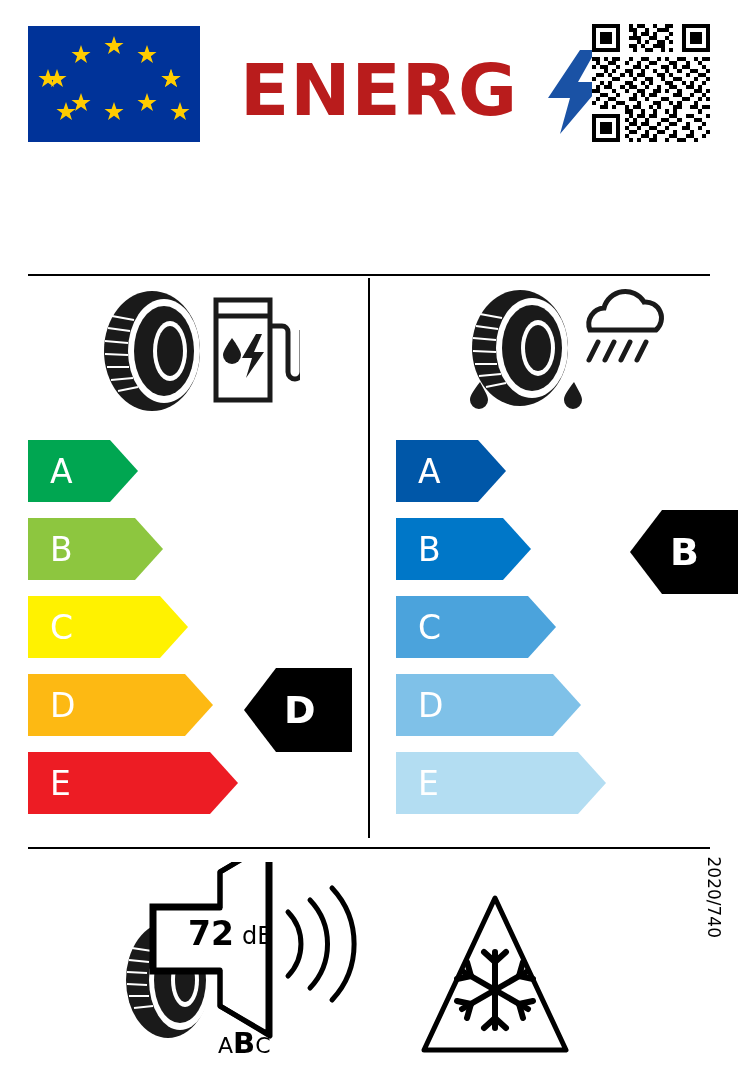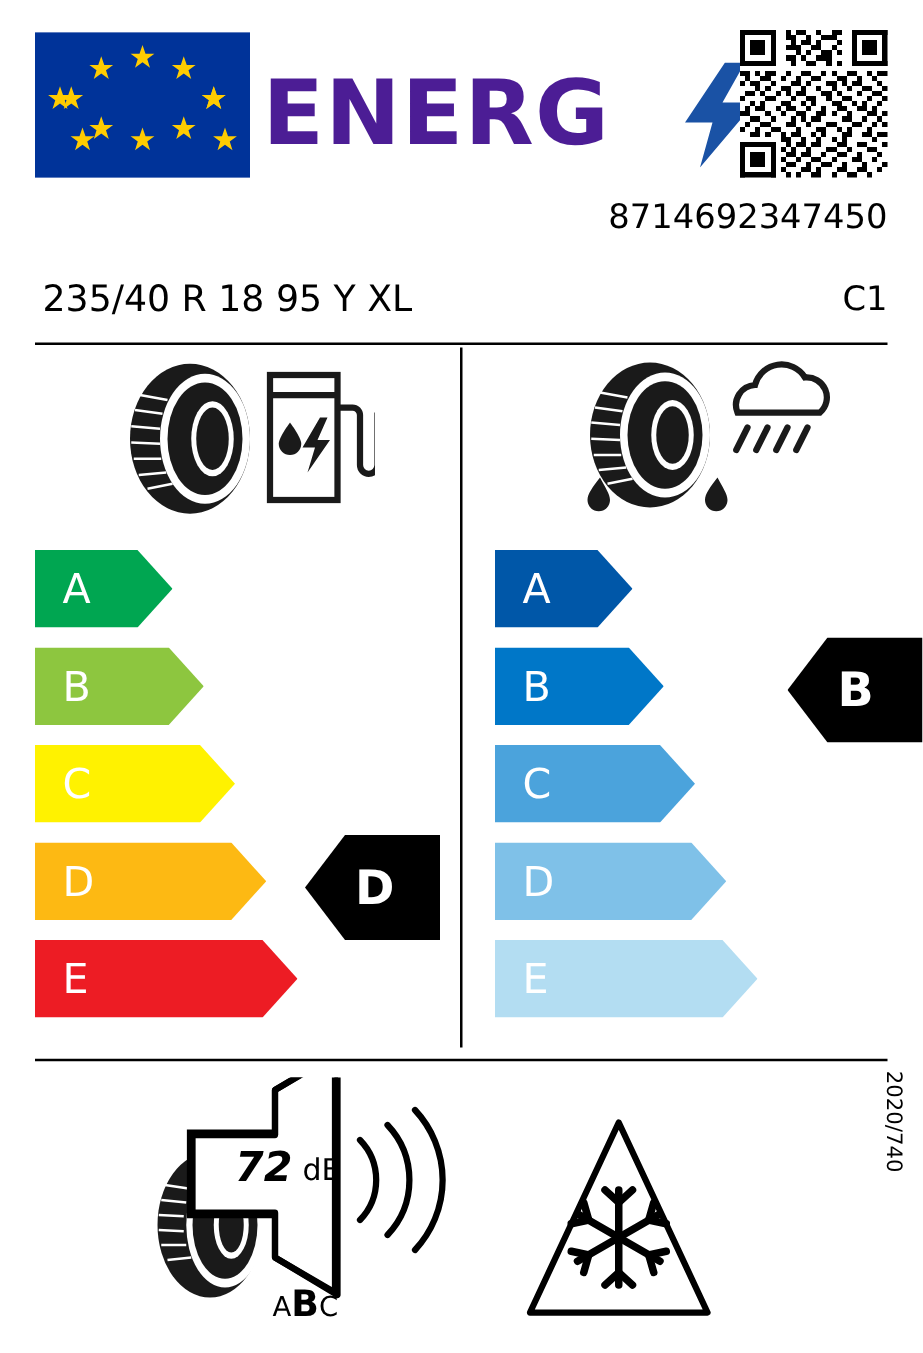--- a/index.html
+++ b/index.html
@@ -33,25 +33,25 @@
   }
   .eu-flag {
     position: absolute;
     left: 0; top: 2px;
     width: 172px; height: 116px;
     background: #003399;
   }
   .eu-flag svg { display: block; }
   .energ-word {
     position: absolute;
-    left: 182px; top: 30px;
+    left: 212px; top: 30px;
     font-size: 72px;
     font-weight: bold;
     letter-spacing: 1px;
-    color: #4c1d95;
+    color: #b91c1c;
     font-family: "DejaVu Sans", sans-serif;
     line-height: 1;
   }
   .bolt {
     position: absolute;
     left: 518px; top: 26px;
     width: 60px; height: 84px;
   }
   .qr {
     position: absolute;
@@ -178,21 +178,20 @@
     position: absolute;
     left: 110px; top: 862px;
     width: 270px; height: 200px;
   }
   .noise-value {
     position: absolute;
     left: 78px; top: 52px;
     font-size: 33px;
     font-weight: bold;
     letter-spacing: 0px;
-    font-style: italic;
   }
   .noise-db {
     position: absolute;
     left: 132px; top: 60px;
     font-size: 24px;
     text-align: right;
   }
   .noise-class {
     position: absolute;
     left: 108px; top: 164px;
@@ -460,27 +459,22 @@
           <rect x="14" y="28" width="2" height="1"></rect>
             <rect x="18" y="28" width="1" height="1"></rect>
           <rect x="21" y="28" width="2" height="1"></rect>
             <rect x="25" y="28" width="1" height="1"></rect>
         </g>
       </svg>
     </div>
   </div>
 
   <div class="brand-row">
-    <div class="brand-code">8714692347450</div>
-  </div>
-
-  <div class="size-row">
-    <div class="tyre-size">235/40 R 18 95 Y XL</div>
-    <div class="tyre-class">C1</div>
-  </div>
+  </div>
+
 
   <div class="rule top"></div>
   <div class="vrule"></div>
   <div class="rule bottom"></div>
 
   <div class="picto-fuel">
     <svg width="210" height="130" viewBox="0 0 210 130">
 
       <g>
         <ellipse cx="62" cy="65" rx="48" ry="60" fill="#1a1a1a"></ellipse>

